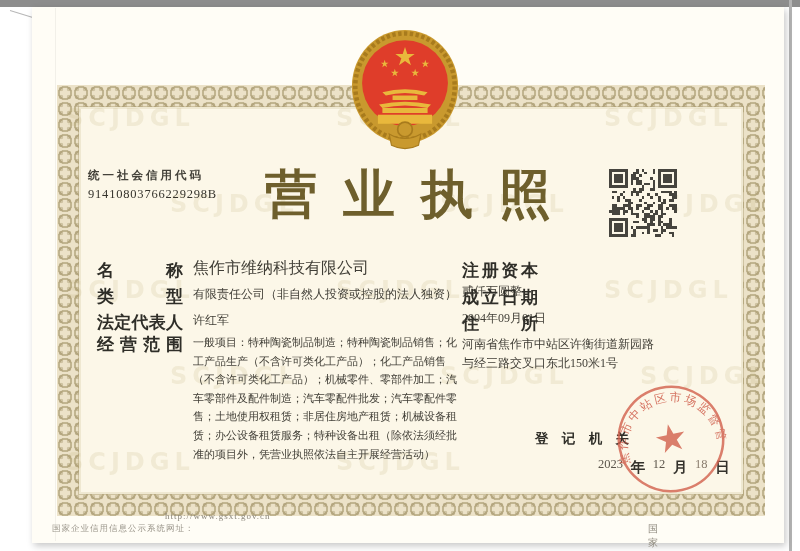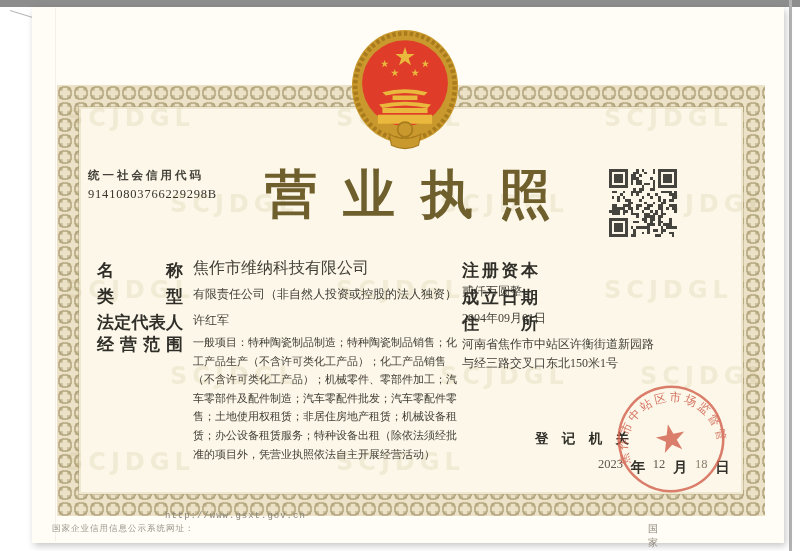--- a/index.html
+++ b/index.html
@@ -68,21 +68,21 @@
   .reg-date{position:absolute;left:598px;top:458px;width:160px;font-size:14.5px;color:#33312b;white-space:nowrap;}
   .reg-date .num{font-size:12.5px;color:#5b554b;position:relative;top:-4px;font-family:"Liberation Serif",serif;}
   .reg-date .unit{font-weight:600;margin:0 4px;}
   .reg-date .num-day{color:#8a7d6e;}
 
   
   .seal{position:absolute;left:612px;top:380px;width:118px;height:118px;z-index:5;opacity:.8;transform:rotate(-12deg);}
 
   
   .footer-url{position:absolute;left:165px;top:511px;font-size:9px;color:#8a857a;letter-spacing:1px;
-    font-family:Liberation Mono, monospace;z-index:6;}
+    font-family:Liberation Serif, serif;z-index:6;}
   .footer-site{position:absolute;left:52px;top:523px;font-size:8.5px;color:#9b968b;letter-spacing:1px;z-index:6;}
   .footer-producer{position:absolute;left:648px;top:522px;font-size:10px;color:#8f8a7f;letter-spacing:1px;z-index:6;}
 </style>
 </head>
 <body>
 
 <div class="stage">
 
   <div class="scan-top-bar"></div>
   <div class="scan-right-line"></div>

